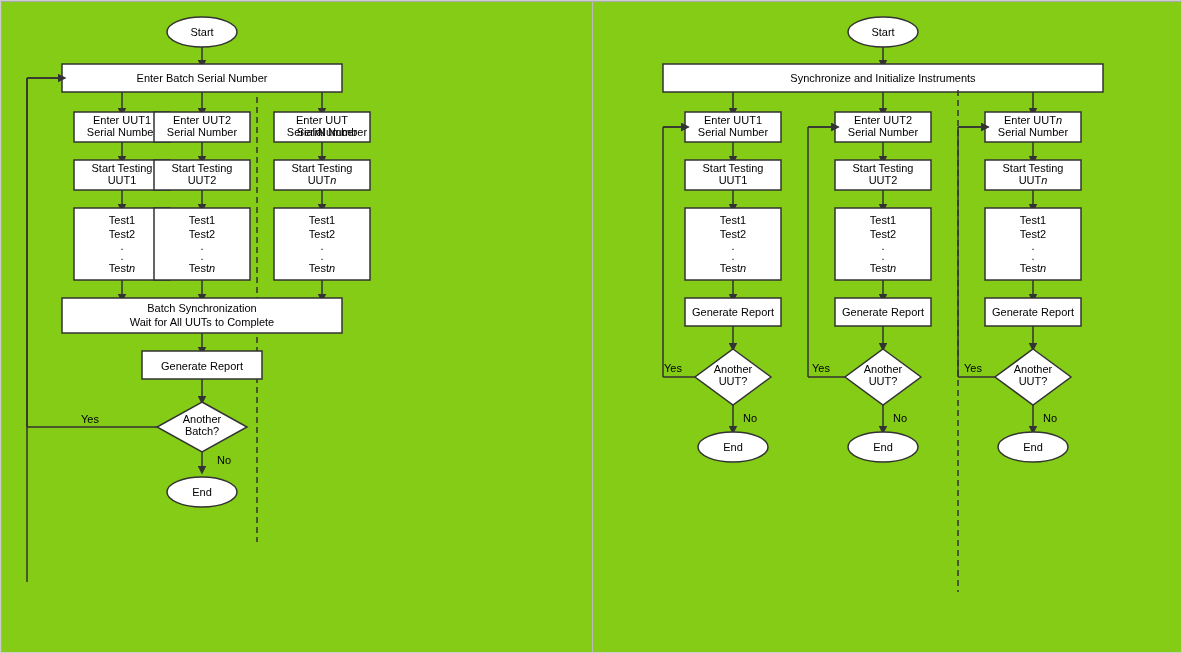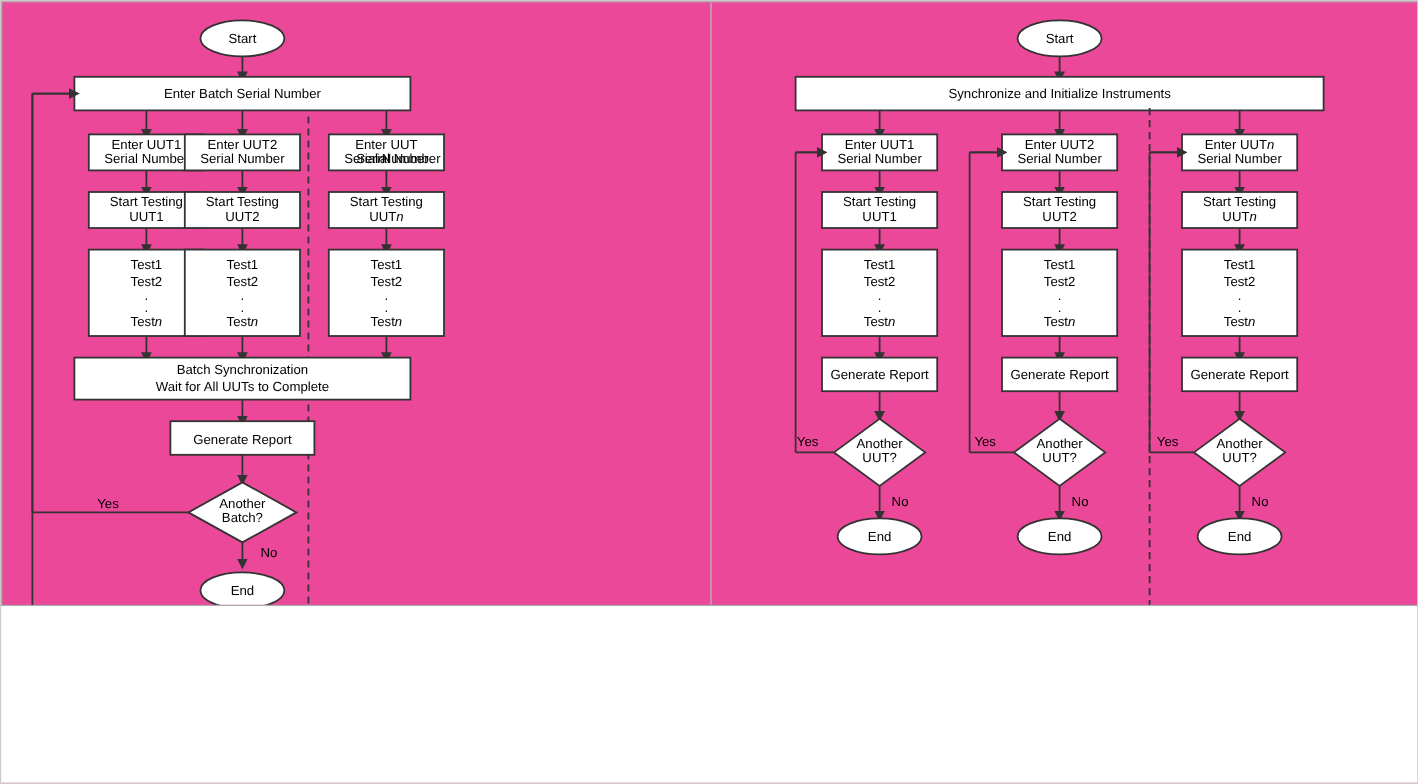--- a/index.html
+++ b/index.html
@@ -14,21 +14,21 @@
     }
 
     svg text {
       font-family: Arial, sans-serif;
       font-size: 11px;
     }
   </style>
 </head>
 <body>
 
-<div style="width:1182px; height:504px; background:#ec4899; border:1px solid #aaa; display:flex; overflow:hidden;">
+<div style="width:1182px; height:653px; background:#84cc16; border:1px solid #aaa; display:flex; overflow:hidden;">
 
   <div style="flex:1; position:relative;">
     <svg viewBox="0 0 580 640" width="580" height="640">
 
       <ellipse cx="200" cy="30" rx="35" ry="15" fill="white" stroke="#333" stroke-width="1.5"></ellipse>
       <text x="200" y="34" text-anchor="middle" font-size="12">Start</text>
 
       <line x1="200" y1="45" x2="200" y2="62" stroke="#333" stroke-width="1.5" marker-end="url(#arrow)"></line>
 
       <rect x="60" y="62" width="280" height="28" fill="white" stroke="#333" stroke-width="1.5"></rect>

